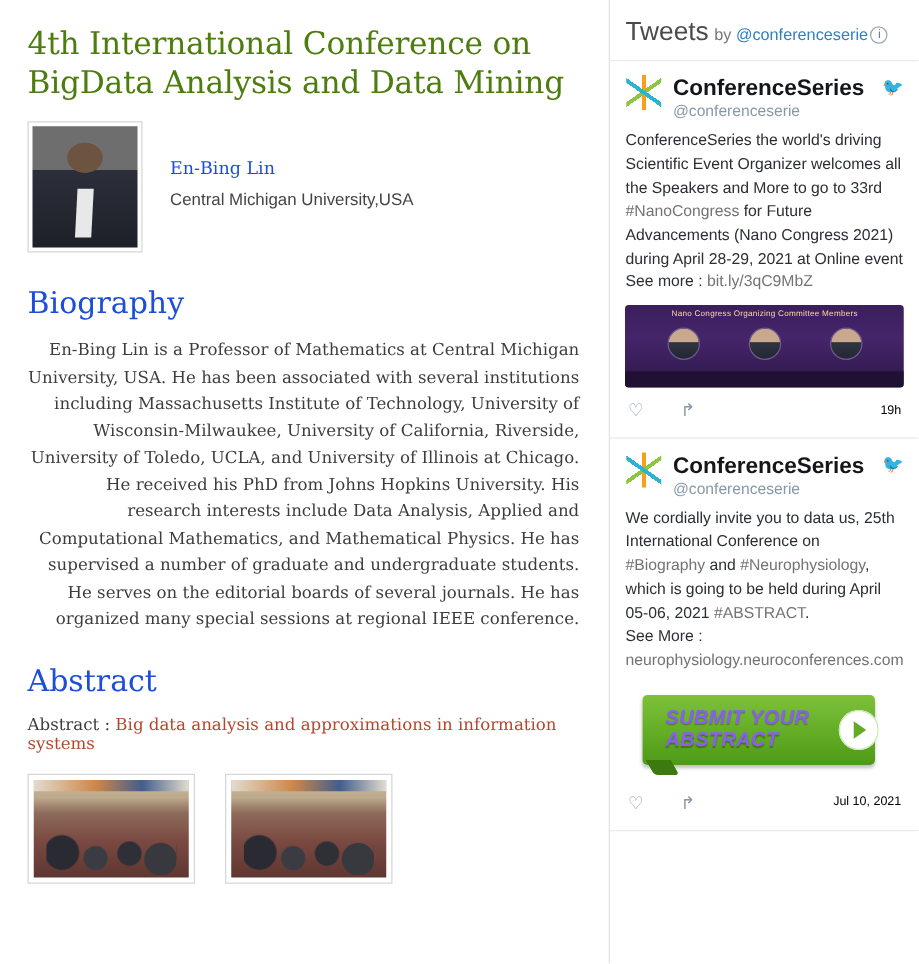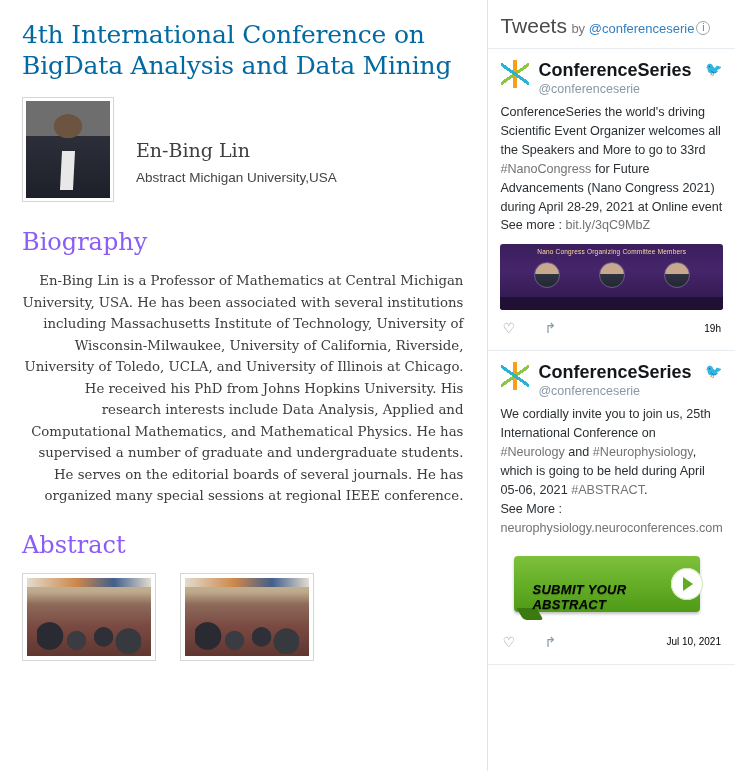--- a/index.html
+++ b/index.html
@@ -22,21 +22,21 @@
   
   .main {
     width: 515px;
     padding: 20px 24px 0 22px;
     overflow: hidden;
   }
   .conf-title {
     font-family: "DejaVu Serif", "Liberation Serif", serif;
     font-size: 25px;
     line-height: 1.22;
-    color: #0369a1;
+    color: #4d7c0f;
     font-weight: normal;
     margin: 0 0 16px 0;
     letter-spacing: -0.2px;
   }
   .conf-date {
     font-family: "DejaVu Serif", "Liberation Serif", serif;
     font-size: 18px;
     color: #4a4a4a;
     font-weight: normal;
     margin: 0 0 22px 0;
@@ -69,35 +69,35 @@
     width: 16%; height: 40%;
     background: #e8e8e8;
     transform: skewX(-3deg);
   }
   .speaker-meta {
     padding-left: 22px;
     padding-top: 26px;
   }
   .speaker-name {
     font-family: "DejaVu Serif", "Liberation Serif", serif;
-    font-size: 19px;
-    color: #404040;
-    margin: 16px 0 9px 0;
+    font-size: 14px;
+    color: #1d4ed8;
+    margin: 4px 0 9px 0;
     font-weight: normal;
   }
   .speaker-affil {
     font-size: 13.5px;
     color: #444;
     margin: 0;
   }
 
   .section-head {
     font-family: "DejaVu Serif", "Liberation Serif", serif;
     font-size: 24px;
-    color: #8b5cf6;
+    color: #1d4ed8;
     font-weight: normal;
     margin: 0 0 14px 0;
   }
   .body-text {
     font-family: "DejaVu Serif", "Liberation Serif", serif;
     font-size: 13.3px;
     line-height: 1.62;
     color: #3c3c3c;
     margin: 0 0 24px 0;
     text-align: right;
@@ -287,23 +287,23 @@
   .sb-fold {
     position: absolute;
     left: 6px; top: 58px;
     width: 20px; height: 12px;
     background: #3c7a10;
     transform: skewX(30deg);
     border-radius: 0 0 3px 3px;
   }
   .sb-text {
     position: absolute;
-    left: 18px; top: 33px;
-    color: #000000;
-    font-size: 13px;
+    left: 18px; top: 16px;
+    color: #8b5cf6;
+    font-size: 16px;
     font-weight: bold;
     font-style: italic;
     line-height: 1.15;
     text-shadow: 0 1px 1px rgba(0,0,0,.3);
     letter-spacing: .3px;
   }
   .sb-arrow {
     position: absolute;
     right: 12px; top: 18px;
     width: 32px; height: 32px;
@@ -328,28 +328,29 @@
   <div class="main">
 
     <h1 class="conf-title">4th International Conference on BigData Analysis and Data Mining</h1>
 
     <div class="speaker-block">
       <div class="speaker-photo">
         <div class="photo-inner"></div>
       </div>
       <div class="speaker-meta">
         <h3 class="speaker-name">En-Bing Lin</h3>
-        <p class="speaker-affil">Abstract Michigan University,USA</p>
+        <p class="speaker-affil">Central Michigan University,USA</p>
       </div>
     </div>
 
     <h2 class="section-head">Biography</h2>
     <p class="body-text">En-Bing Lin is a Professor of Mathematics at Central Michigan University, USA. He has been associated with several institutions including Massachusetts Institute of Technology, University of Wisconsin-Milwaukee, University of California, Riverside, University of Toledo, UCLA, and University of Illinois at Chicago. He received his PhD from Johns Hopkins University. His research interests include Data Analysis, Applied and Computational Mathematics, and Mathematical Physics. He has supervised a number of graduate and undergraduate students. He serves on the editorial boards of several journals. He has organized many special sessions at regional IEEE conference.</p>
 
     <h2 class="section-head">Abstract</h2>
+    <p class="abstract-line"><span>Abstract : </span><span class="atitle">Big data analysis and approximations in information systems</span></p>
 
     <div class="thumb-row">
       <div class="thumb">
           <div class="thumb-inner"></div>
         </div>
       <div class="thumb">
           <div class="thumb-inner"></div>
         </div>
     </div>
 
@@ -398,21 +399,21 @@
       <div class="tw-top">
         <div class="avatar">
             <div class="star"></div>
           </div>
         <div class="tw-names">
           <div class="tw-name">ConferenceSeries</div>
           <div class="tw-handle">@conferenceserie</div>
         </div>
       </div>
       <div class="tw-body">
-        <span>We cordially invite you to join us, 25th International Conference on </span><a class="link" href="#">#Neurology</a><span> and </span><a class="link" href="#">#Neurophysiology</a><span>, which is going to be held during April 05-06, 2021 </span><a class="link" href="#">#ABSTRACT</a><span>.</span><br>
+        <span>We cordially invite you to data us, 25th International Conference on </span><a class="link" href="#">#Biography</a><span> and </span><a class="link" href="#">#Neurophysiology</a><span>, which is going to be held during April 05-06, 2021 </span><a class="link" href="#">#ABSTRACT</a><span>.</span><br>
         <span>See More : </span><a class="link" href="#">neurophysiology.neuroconferences.com</a>
       </div>
 
       <div class="submit-banner">
         <div class="sb-body"></div>
         <div class="sb-fold"></div>
         <div class="sb-text">
           <span>SUBMIT YOUR</span><br>
           <span>ABSTRACT</span>
         </div>

